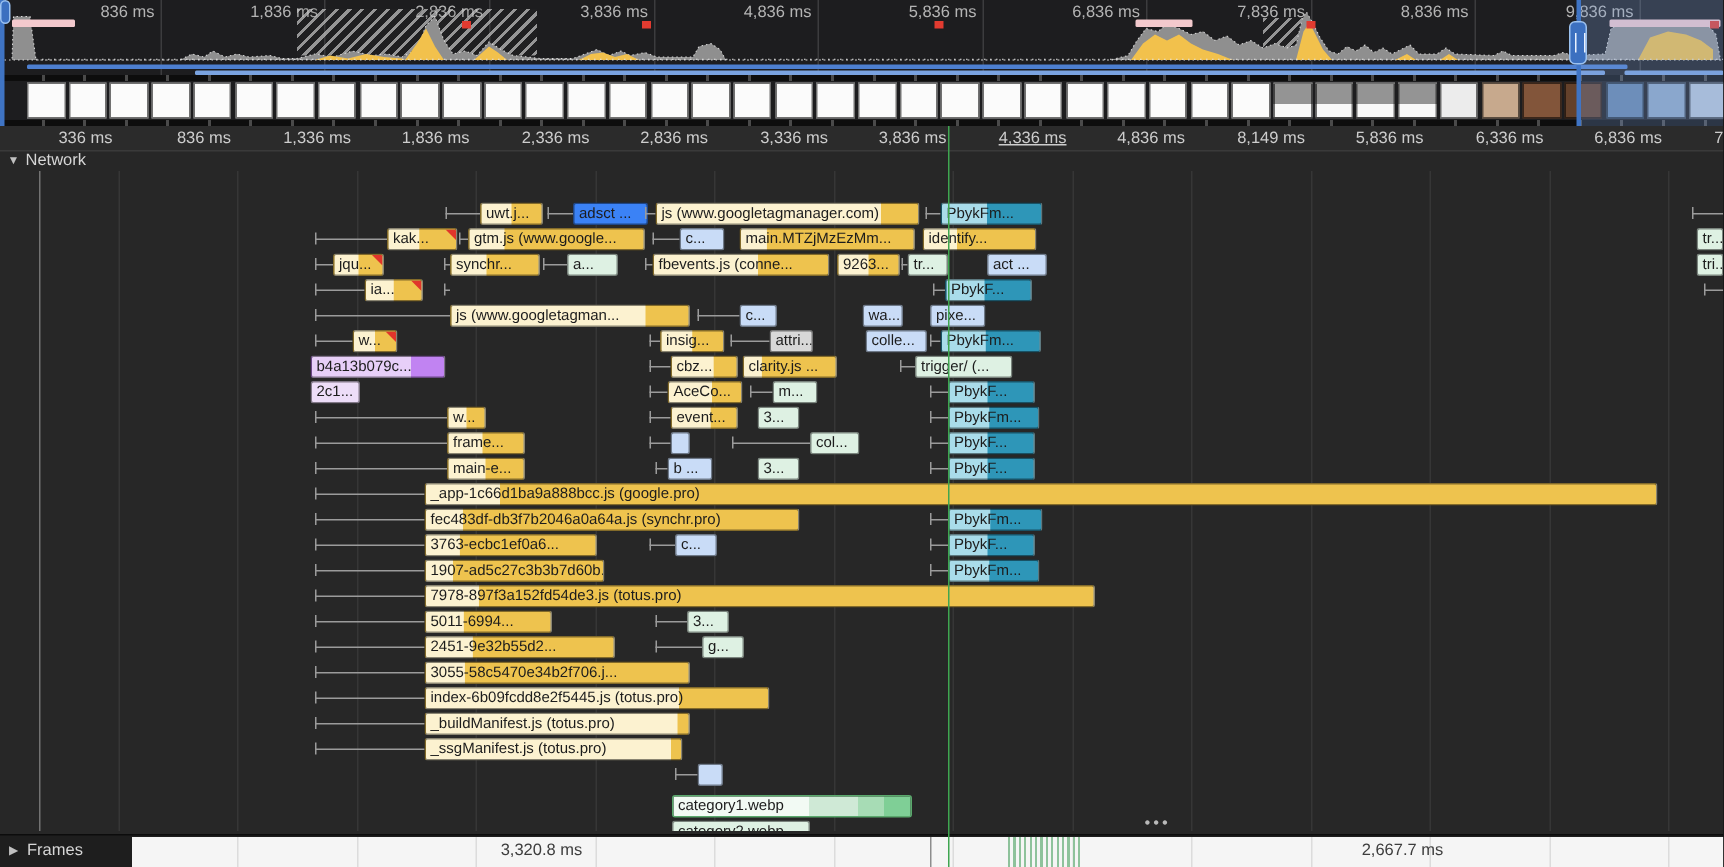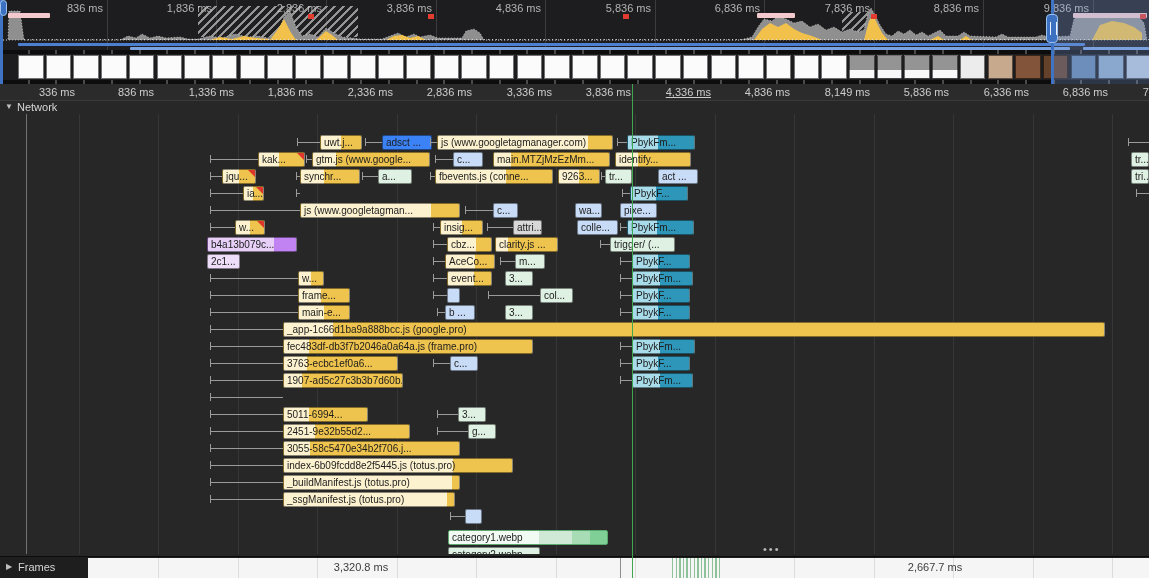--- a/index.html
+++ b/index.html
@@ -295,21 +295,21 @@
         <span class="txt">tr...</span>
       </div>
       <div class="bar" style="left: 658px; top: 55px; width: 40px; background: rgb(201, 220, 247);">
         <span class="txt">act ...</span>
       </div>
       <div class="bar" style="left: 1131px; top: 55px; width: 18px; background: rgb(222, 241, 227);">
         <span class="txt">tri...</span>
       </div>
       <div class="wl" style="left: 210px; top: 79px; width: 33px;"></div>
       <div class="wt" style="left: 210px; top: 75px;"></div>
-      <div class="bar" style="left: 243px; top: 72px; width: 21px; background: linear-gradient(90deg, rgb(252, 242, 208) 0px, rgb(252, 242, 208) 50%, rgb(238, 195, 78) 50%, rgb(238, 195, 78) 100%);">
+      <div class="bar" style="left: 243px; top: 72px; width: 39px; background: linear-gradient(90deg, rgb(252, 242, 208) 0px, rgb(252, 242, 208) 50%, rgb(238, 195, 78) 50%, rgb(238, 195, 78) 100%);">
         <span class="txt">ia...</span>
         <div class="corner"></div>
       </div>
       <div class="wl" style="left: 296px; top: 79px; width: 4px;"></div>
       <div class="wt" style="left: 296px; top: 75px;"></div>
       <div class="wl" style="left: 622px; top: 79px; width: 8px;"></div>
       <div class="wt" style="left: 622px; top: 75px;"></div>
       <div class="bar" style="left: 630px; top: 72px; width: 58px; background: linear-gradient(90deg, rgb(169, 220, 234) 0px, rgb(169, 220, 234) 45%, rgb(46, 150, 184) 45%, rgb(46, 150, 184) 100%);">
         <span class="txt">PbykF...</span>
       </div>
@@ -444,21 +444,21 @@
         <span class="txt">PbykF...</span>
       </div>
       <div class="wl" style="left: 210px; top: 215px; width: 73px;"></div>
       <div class="wt" style="left: 210px; top: 211px;"></div>
       <div class="bar" style="left: 283px; top: 208px; width: 822px; background: linear-gradient(90deg, rgb(252, 242, 208) 0px, rgb(252, 242, 208) 6%, rgb(238, 195, 78) 6%, rgb(238, 195, 78) 100%);">
         <span class="txt">_app-1c66d1ba9a888bcc.js (google.pro)</span>
       </div>
       <div class="wl" style="left: 210px; top: 232px; width: 73px;"></div>
       <div class="wt" style="left: 210px; top: 228px;"></div>
       <div class="bar" style="left: 283px; top: 225px; width: 250px; background: linear-gradient(90deg, rgb(252, 242, 208) 0px, rgb(252, 242, 208) 10%, rgb(238, 195, 78) 10%, rgb(238, 195, 78) 100%);">
-        <span class="txt">fec483df-db3f7b2046a0a64a.js (frame.pro)</span>
+        <span class="txt">fec483df-db3f7b2046a0a64a.js (synchr.pro)</span>
       </div>
       <div class="wl" style="left: 620px; top: 232px; width: 12px;"></div>
       <div class="wt" style="left: 620px; top: 228px;"></div>
       <div class="bar" style="left: 632px; top: 225px; width: 63px; background: linear-gradient(90deg, rgb(169, 220, 234) 0px, rgb(169, 220, 234) 45%, rgb(46, 150, 184) 45%, rgb(46, 150, 184) 100%);">
         <span class="txt">PbykFm...</span>
       </div>
       <div class="wl" style="left: 210px; top: 249px; width: 73px;"></div>
       <div class="wt" style="left: 210px; top: 245px;"></div>
       <div class="bar" style="left: 283px; top: 242px; width: 115px; background: linear-gradient(90deg, rgb(252, 242, 208) 0px, rgb(252, 242, 208) 20%, rgb(238, 195, 78) 20%, rgb(238, 195, 78) 100%);">
         <span class="txt">3763-ecbc1ef0a6...</span>
@@ -478,20 +478,23 @@
       <div class="bar" style="left: 283px; top: 259px; width: 120px; background: linear-gradient(90deg, rgb(252, 242, 208) 0px, rgb(252, 242, 208) 15%, rgb(238, 195, 78) 15%, rgb(238, 195, 78) 100%);">
         <span class="txt">1907-ad5c27c3b3b7d60b.js (tot...</span>
       </div>
       <div class="wl" style="left: 620px; top: 266px; width: 12px;"></div>
       <div class="wt" style="left: 620px; top: 262px;"></div>
       <div class="bar" style="left: 632px; top: 259px; width: 61px; background: linear-gradient(90deg, rgb(169, 220, 234) 0px, rgb(169, 220, 234) 45%, rgb(46, 150, 184) 45%, rgb(46, 150, 184) 100%);">
         <span class="txt">PbykFm...</span>
       </div>
       <div class="wl" style="left: 210px; top: 283px; width: 73px;"></div>
       <div class="wt" style="left: 210px; top: 279px;"></div>
+      <div class="bar" style="left: 283px; top: 276px; width: 447px; background: linear-gradient(90deg, rgb(252, 242, 208) 0px, rgb(252, 242, 208) 8%, rgb(238, 195, 78) 8%, rgb(238, 195, 78) 100%);">
+        <span class="txt">7978-897f3a152fd54de3.js (totus.pro)</span>
+      </div>
       <div class="wl" style="left: 210px; top: 300px; width: 73px;"></div>
       <div class="wt" style="left: 210px; top: 296px;"></div>
       <div class="bar" style="left: 283px; top: 293px; width: 85px; background: linear-gradient(90deg, rgb(252, 242, 208) 0px, rgb(252, 242, 208) 30%, rgb(238, 195, 78) 30%, rgb(238, 195, 78) 100%);">
         <span class="txt">5011-6994...</span>
       </div>
       <div class="wl" style="left: 437px; top: 300px; width: 21px;"></div>
       <div class="wt" style="left: 437px; top: 296px;"></div>
       <div class="bar" style="left: 458px; top: 293px; width: 28px; background: rgb(222, 241, 227);">
         <span class="txt">3...</span>
       </div>

